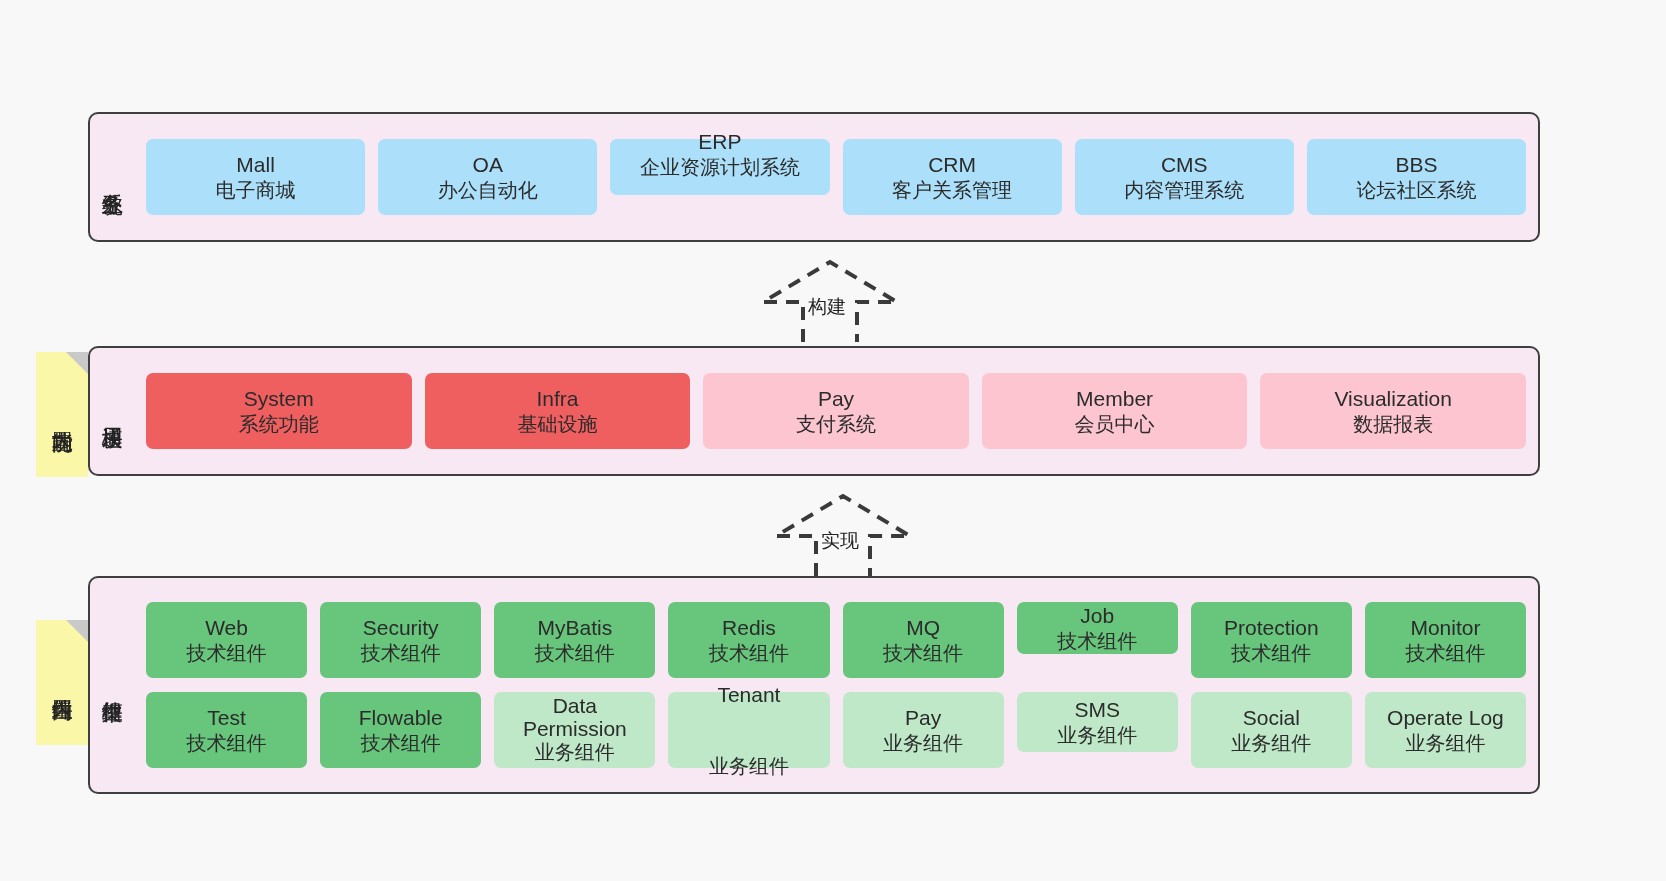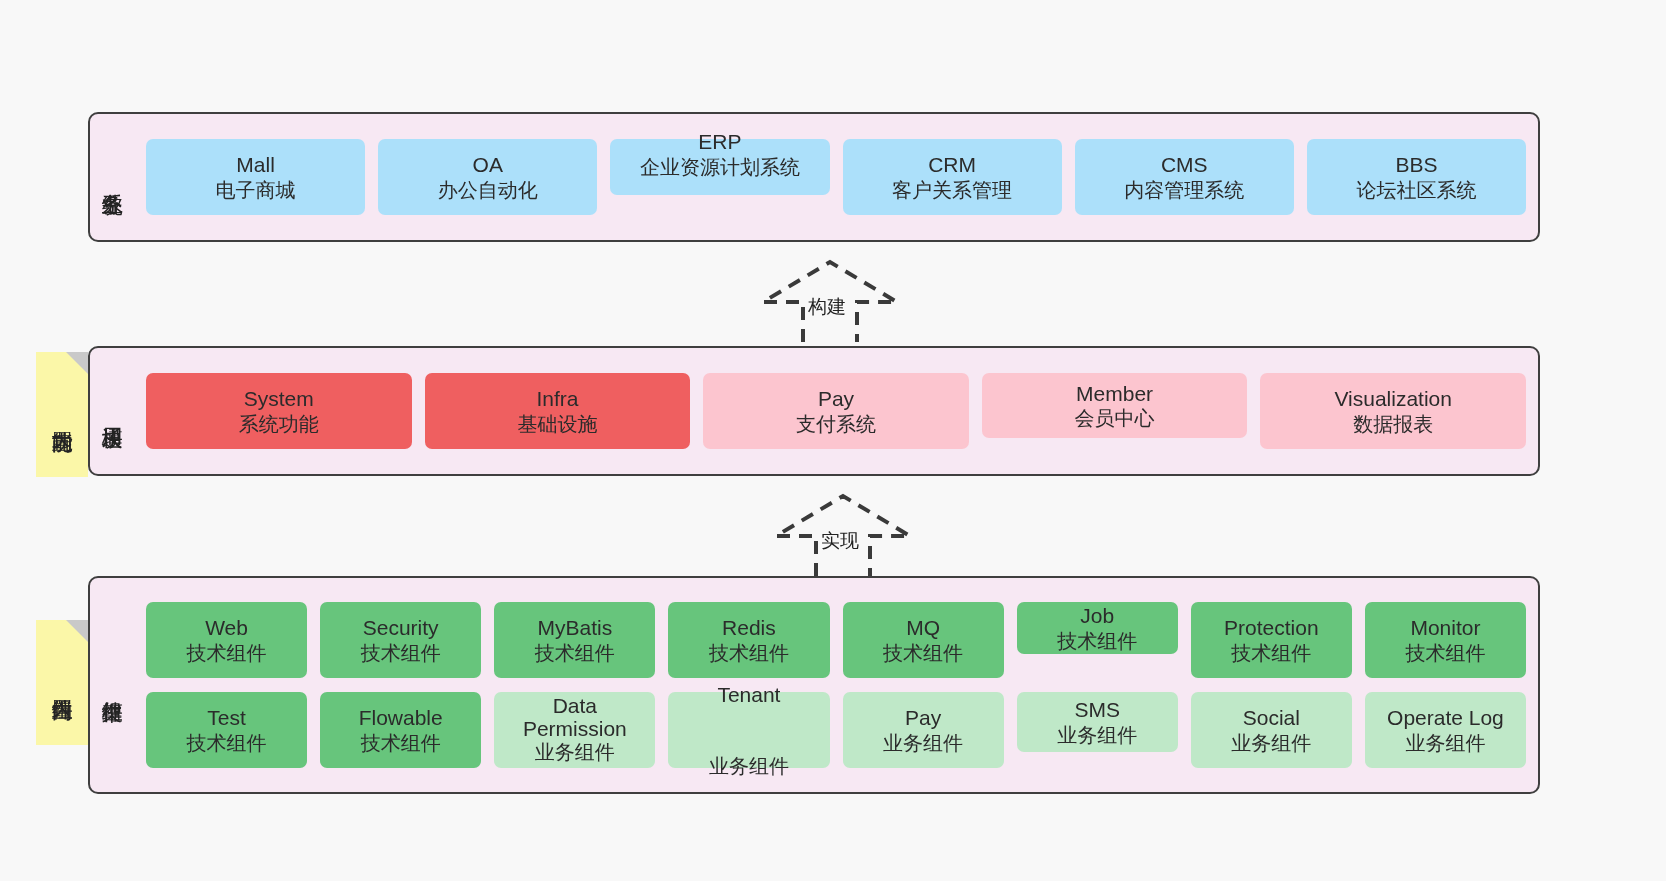--- a/index.html
+++ b/index.html
@@ -167,21 +167,21 @@
           <span class="t2">系统功能</span>
         </div>
         <div class="cell c-red" style="height:76px;">
           <span class="t1">Infra</span>
           <span class="t2">基础设施</span>
         </div>
         <div class="cell c-pink" style="height:76px;">
           <span class="t1">Pay</span>
           <span class="t2">支付系统</span>
         </div>
-        <div class="cell c-pink" style="height:65px;">
+        <div class="cell c-pink" style="height:76px;">
           <span class="t1">Member</span>
           <span class="t2">会员中心</span>
         </div>
         <div class="cell c-pink" style="height:76px;">
           <span class="t1">Visualization</span>
           <span class="t2">数据报表</span>
         </div>
       </div>
     </div>
   </div>

